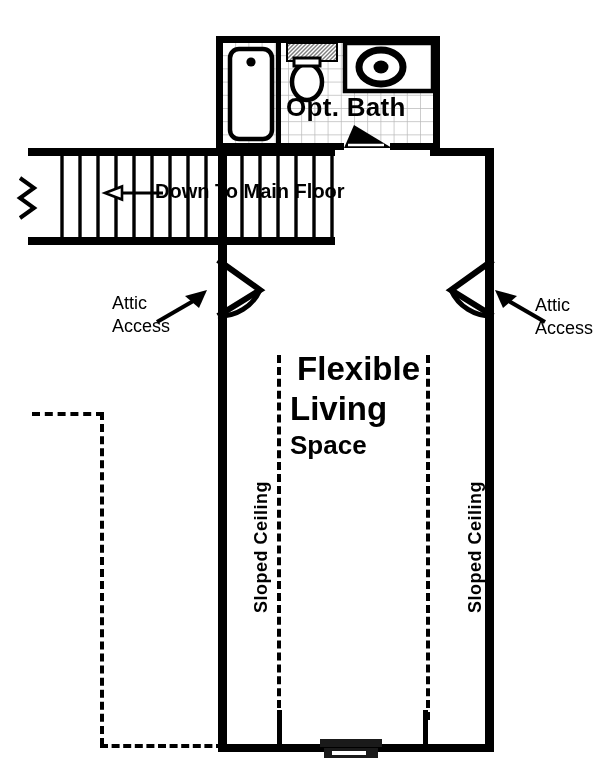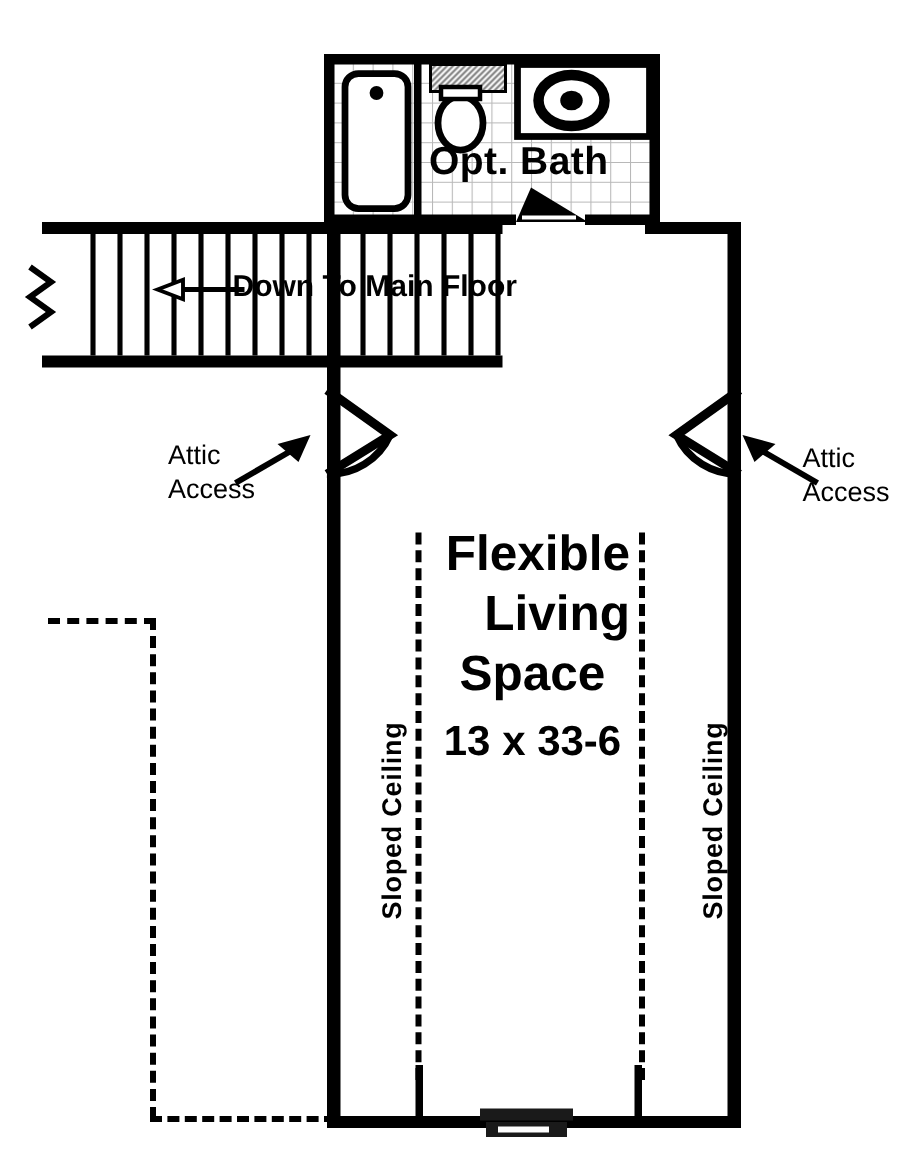--- a/index.html
+++ b/index.html
@@ -166,23 +166,22 @@
     <path d="M10,32 A 44 44 0 0 0 52,58" fill="none" stroke="#000" stroke-width="5"></path>
   </svg>
   <svg style="left:485px;top:288px;" width="62" height="38">
     <line x1="60" y1="34" x2="22" y2="12" stroke="#000" stroke-width="4"></line>
     <path d="M10,2 L32,8 L18,20 Z" fill="#000"></path>
   </svg>
   <div class="lbl" style="left:535px;top:296px;font-size:18px;">Attic</div>
   <div class="lbl" style="left:535px;top:319px;font-size:18px;">Access</div>
 
   <div class="lbl bold" style="left:290px;top:352px;width:130px;text-align:right;font-size:33px;">Flexible</div>
-  <div class="lbl bold" style="left:290px;top:392px;width:130px;text-align:right;font-size:33px;">Living</div>
-  <div class="lbl bold" style="left:290px;top:432px;width:130px;text-align:center;font-size:33px;">Space</div>
-  <div class="lbl bold" style="left:288px;top:479px;width:134px;text-align:center;font-size:28px;">13 x 33-6</div>
+  <div class="lbl bold" style="left:290px;top:392px;width:130px;text-align:left;font-size:33px;">Living</div>
+  <div class="lbl bold" style="left:290px;top:432px;width:130px;text-align:left;font-size:26px;">Space</div>
 
   <div class="lbl bold vert" style="left:252px;top:613px;font-size:18px;letter-spacing:0.5px;">Sloped Ceiling</div>
   <div class="lbl bold vert" style="left:466px;top:613px;font-size:18px;letter-spacing:0.5px;">Sloped Ceiling</div>
 
   <div class="dashh" style="left:32px;top:412px;width:72px;"></div>
   <div class="dashv" style="left:100px;top:412px;height:334px;"></div>
   <div class="dashh" style="left:100px;top:744px;width:124px;"></div>
 
 </div>
 

